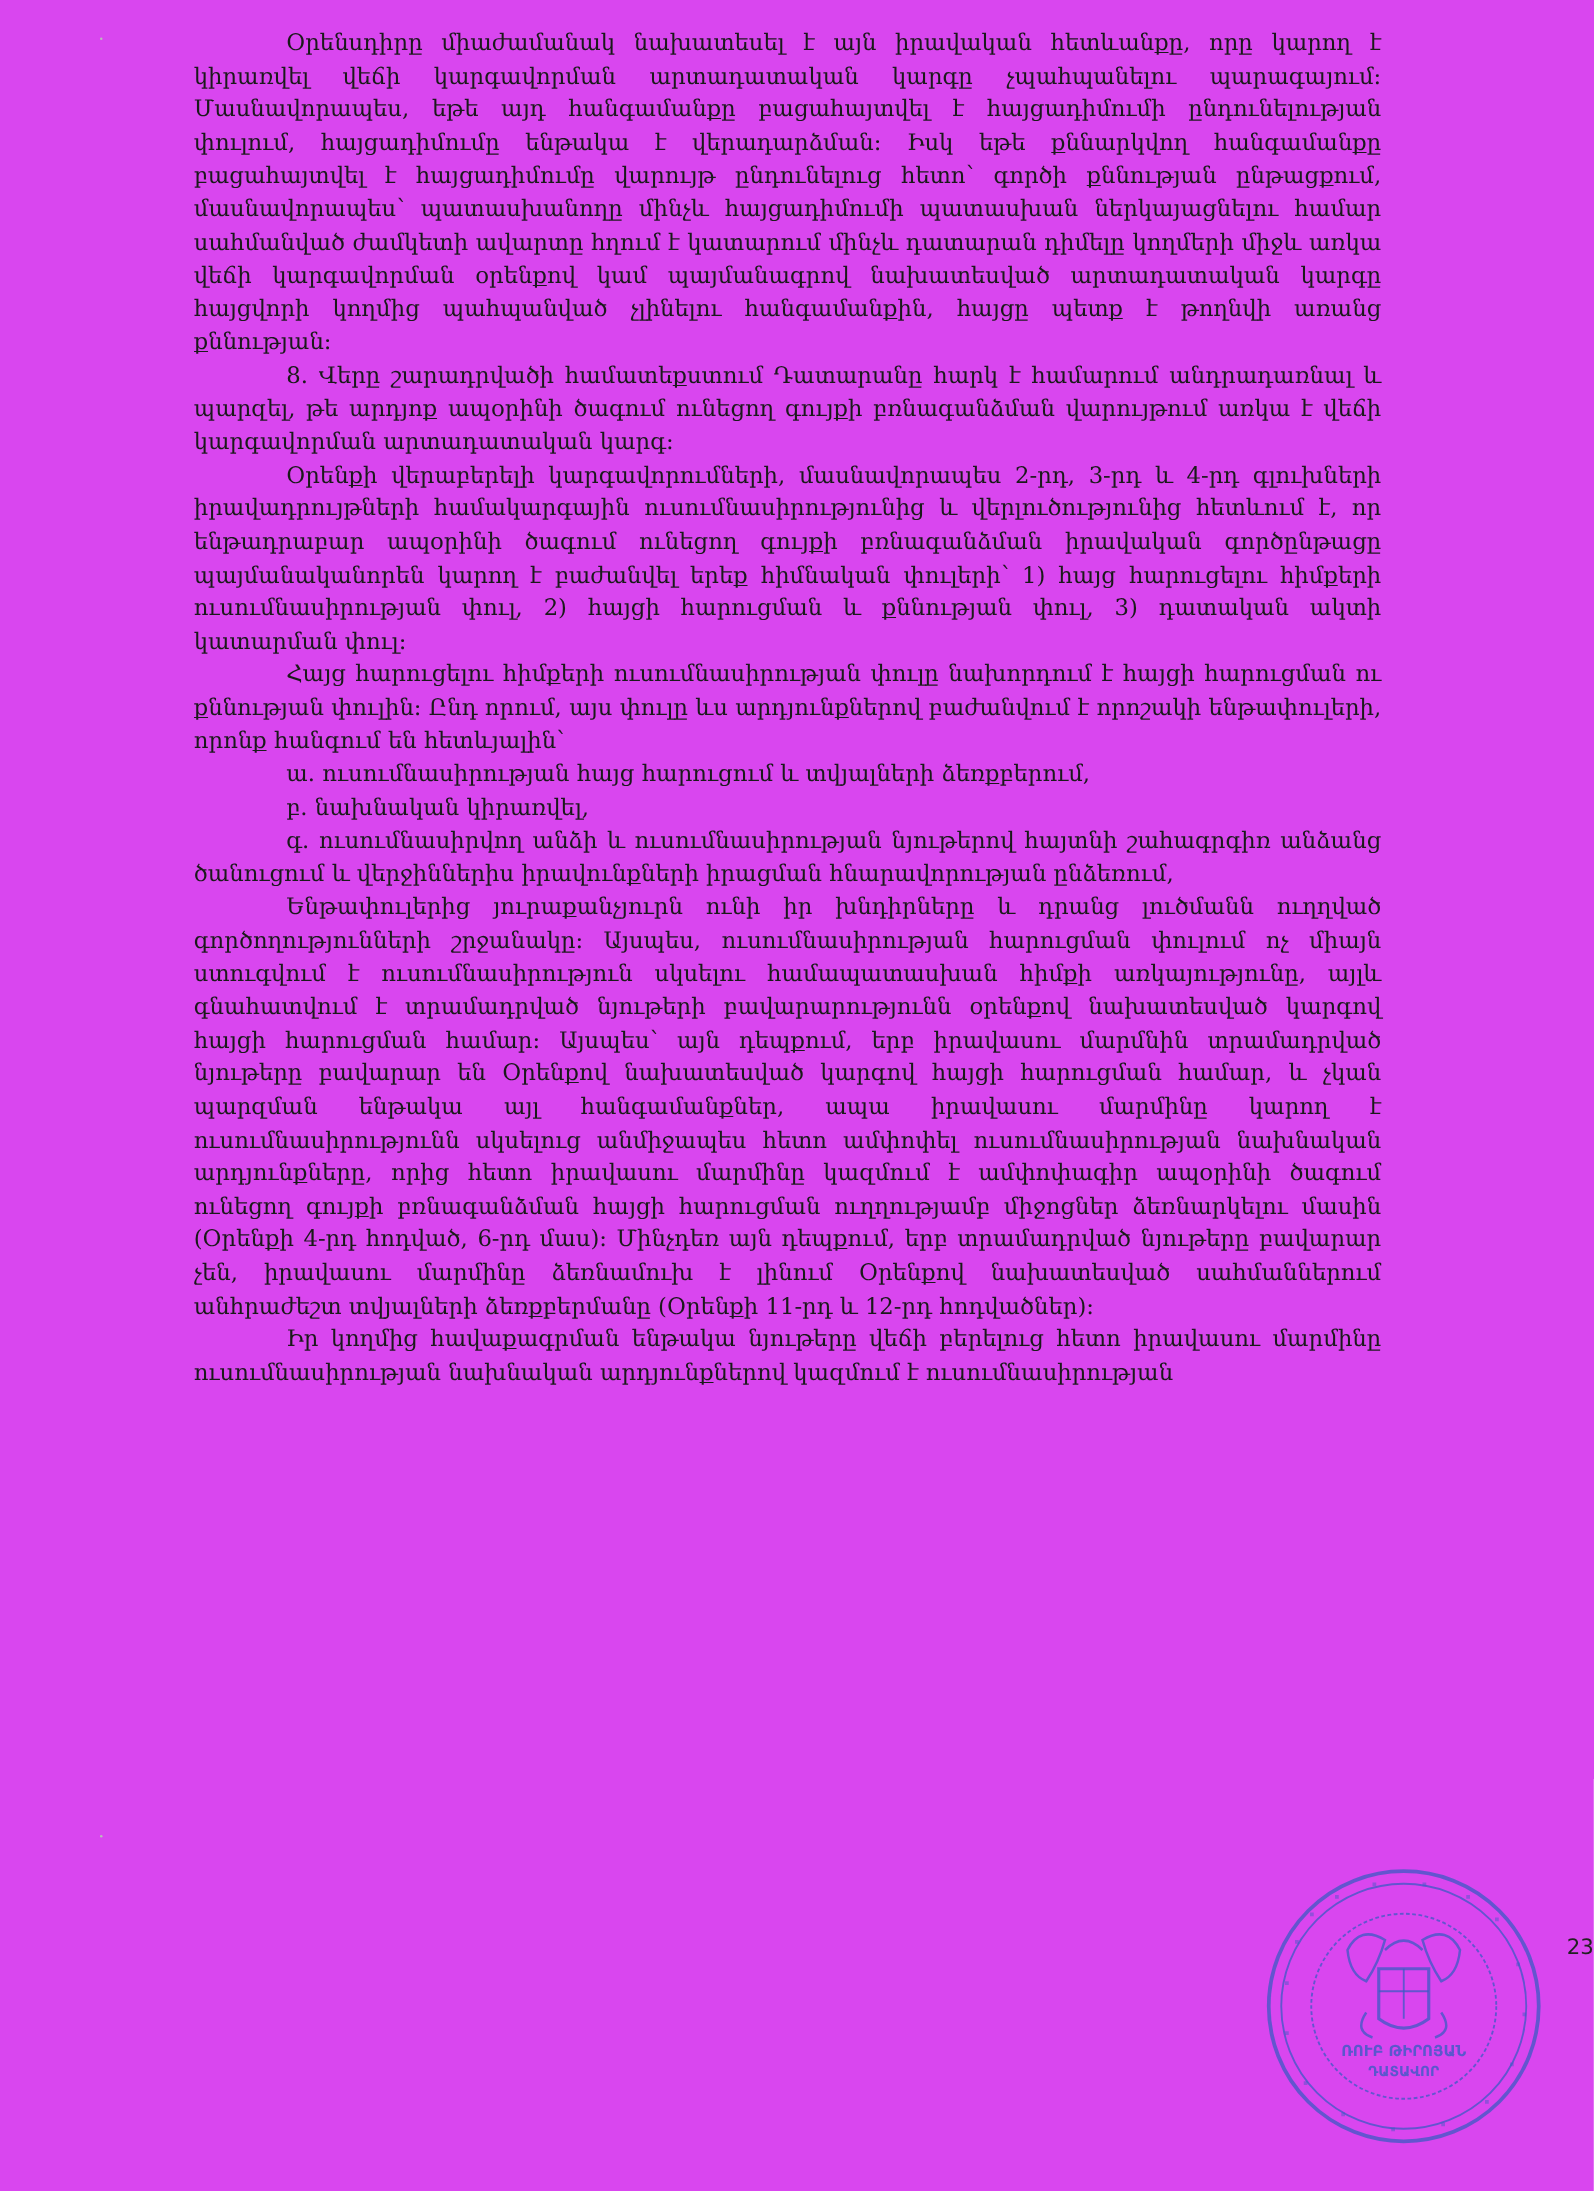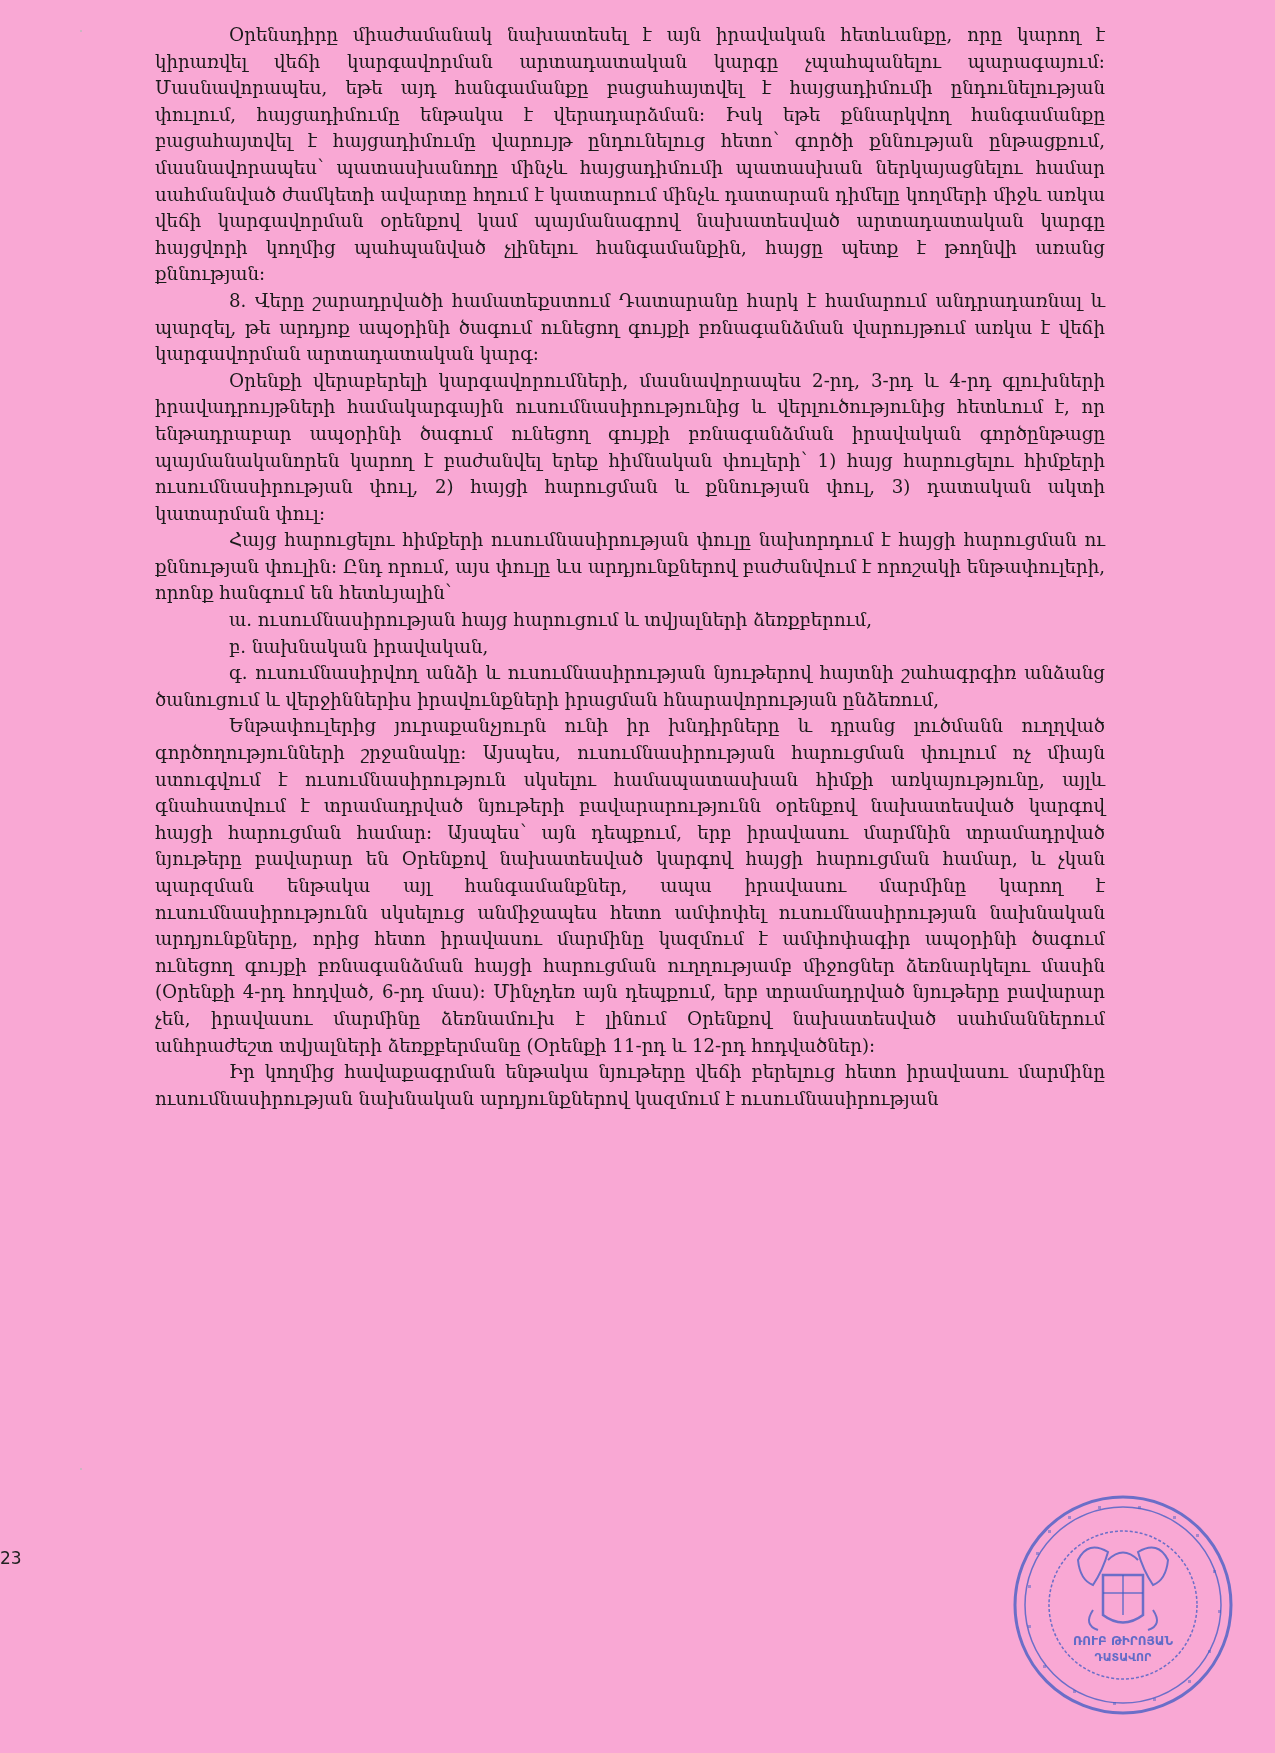--- a/index.html
+++ b/index.html
@@ -1,45 +1,45 @@
 <!DOCTYPE html>
 <html><head>
 <meta charset="utf-8">
 <style>
   html, body { margin: 0; padding: 0; background: #ffffff; }
   body { width: 1275px; height: 1753px; position: relative; overflow: hidden; }
-  .page { position: absolute; left: 0; top: 0; width: 1275px; height: 1753px; background: #f9a8d4; }
+  .page { position: absolute; left: 0; top: 0; width: 1275px; height: 1753px; background: #d946ef; }
   .content {
     position: absolute; left: 155px; top: 22px; width: 950px;
     font-family: "DejaVu Serif", serif; font-size: 18.2px; line-height: 26.6px;
     color: #1a1a1a; text-align: justify;
   }
   .content p { margin: 0; text-indent: 74px; }
   .content p.list-item { text-indent: 74px; }
   .page-number {
-    position: absolute; left: 0; width: 1275px; top: 1548px; text-align: left;
+    position: absolute; left: 0; width: 1275px; top: 1548px; text-align: right;
     font-family: "DejaVu Sans", sans-serif; font-size: 17px; color: #222;
   }
   .stamp { position: absolute; left: 1008px; top: 1490px; width: 230px; height: 230px; }
   .speck { position: absolute; width: 2px; height: 2px; background: #bbb; border-radius: 1px; }
 </style>
 </head>
 <body>
 
 <div class="page">
   <span class="speck" style="left:80px;top:30px;"></span>
   <span class="speck" style="left:80px;top:1468px;"></span>
 
   <div class="content">
     <p>Օրենսդիրը միաժամանակ նախատեսել է այն իրավական հետևանքը, որը կարող է կիրառվել վեճի կարգավորման արտադատական կարգը չպահպանելու պարագայում: Մասնավորապես, եթե այդ հանգամանքը բացահայտվել է հայցադիմումի ընդունելության փուլում, հայցադիմումը ենթակա է վերադարձման: Իսկ եթե քննարկվող հանգամանքը բացահայտվել է հայցադիմումը վարույթ ընդունելուց հետո՝ գործի քննության ընթացքում, մասնավորապես՝ պատասխանողը մինչև հայցադիմումի պատասխան ներկայացնելու համար սահմանված ժամկետի ավարտը հղում է կատարում մինչև դատարան դիմելը կողմերի միջև առկա վեճի կարգավորման օրենքով կամ պայմանագրով նախատեսված արտադատական կարգը հայցվորի կողմից պահպանված չլինելու հանգամանքին, հայցը պետք է թողնվի առանց քննության:</p>
     <p>8. Վերը շարադրվածի համատեքստում Դատարանը հարկ է համարում անդրադառնալ և պարզել, թե արդյոք ապօրինի ծագում ունեցող գույքի բռնագանձման վարույթում առկա է վեճի կարգավորման արտադատական կարգ:</p>
     <p>Օրենքի վերաբերելի կարգավորումների, մասնավորապես 2-րդ, 3-րդ և 4-րդ գլուխների իրավադրույթների համակարգային ուսումնասիրությունից և վերլուծությունից հետևում է, որ ենթադրաբար ապօրինի ծագում ունեցող գույքի բռնագանձման իրավական գործընթացը պայմանականորեն կարող է բաժանվել երեք հիմնական փուլերի՝ 1) հայց հարուցելու հիմքերի ուսումնասիրության փուլ, 2) հայցի հարուցման և քննության փուլ, 3) դատական ակտի կատարման փուլ:</p>
     <p>Հայց հարուցելու հիմքերի ուսումնասիրության փուլը նախորդում է հայցի հարուցման ու քննության փուլին: Ընդ որում, այս փուլը ևս արդյունքներով բաժանվում է որոշակի ենթափուլերի, որոնք հանգում են հետևյալին՝</p>
     <p class="list-item">ա. ուսումնասիրության հայց հարուցում և տվյալների ձեռքբերում,</p>
-    <p class="list-item">բ. նախնական իրավական,</p>
+    <p class="list-item">բ. նախնական կիրառվել,</p>
     <p class="list-item">գ. ուսումնասիրվող անձի և ուսումնասիրության նյութերով հայտնի շահագրգիռ անձանց ծանուցում և վերջիններիս իրավունքների իրացման հնարավորության ընձեռում,</p>
     <p>Ենթափուլերից յուրաքանչյուրն ունի իր խնդիրները և դրանց լուծմանն ուղղված գործողությունների շրջանակը: Այսպես, ուսումնասիրության հարուցման փուլում ոչ միայն ստուգվում է ուսումնասիրություն սկսելու համապատասխան հիմքի առկայությունը, այլև գնահատվում է տրամադրված նյութերի բավարարությունն օրենքով նախատեսված կարգով հայցի հարուցման համար: Այսպես՝ այն դեպքում, երբ իրավասու մարմնին տրամադրված նյութերը բավարար են Օրենքով նախատեսված կարգով հայցի հարուցման համար, և չկան պարզման ենթակա այլ հանգամանքներ, ապա իրավասու մարմինը կարող է ուսումնասիրությունն սկսելուց անմիջապես հետո ամփոփել ուսումնասիրության նախնական արդյունքները, որից հետո իրավասու մարմինը կազմում է ամփոփագիր ապօրինի ծագում ունեցող գույքի բռնագանձման հայցի հարուցման ուղղությամբ միջոցներ ձեռնարկելու մասին (Օրենքի 4-րդ հոդված, 6-րդ մաս): Մինչդեռ այն դեպքում, երբ տրամադրված նյութերը բավարար չեն, իրավասու մարմինը ձեռնամուխ է լինում Օրենքով նախատեսված սահմաններում անհրաժեշտ տվյալների ձեռքբերմանը (Օրենքի 11-րդ և 12-րդ հոդվածներ):</p>
     <p>Իր կողմից հավաքագրման ենթակա նյութերը վեճի բերելուց հետո իրավասու մարմինը ուսումնասիրության նախնական արդյունքներով կազմում է ուսումնասիրության</p>
   </div>
 
   <div class="page-number">23</div>
 
   <svg class="stamp" viewBox="0 0 230 230">
     <g fill="none" stroke="#3b5bc4" stroke-opacity="0.75">
       <circle cx="115" cy="115" r="108" stroke-width="3"></circle>

